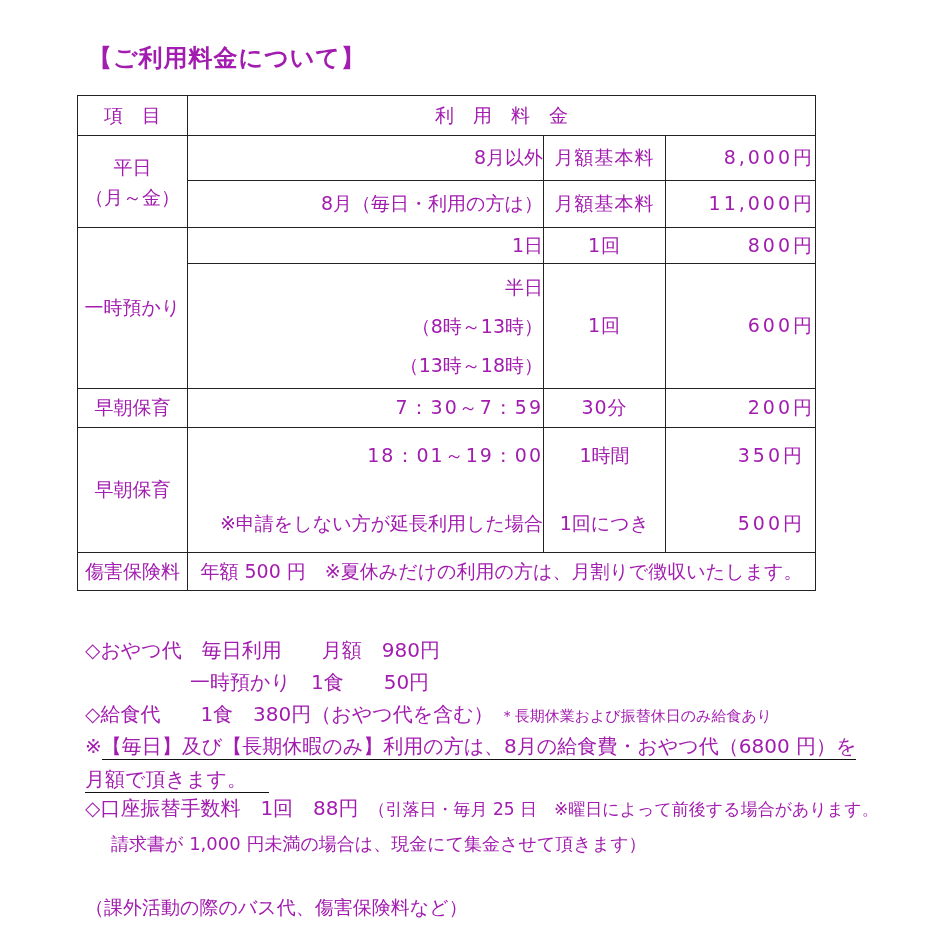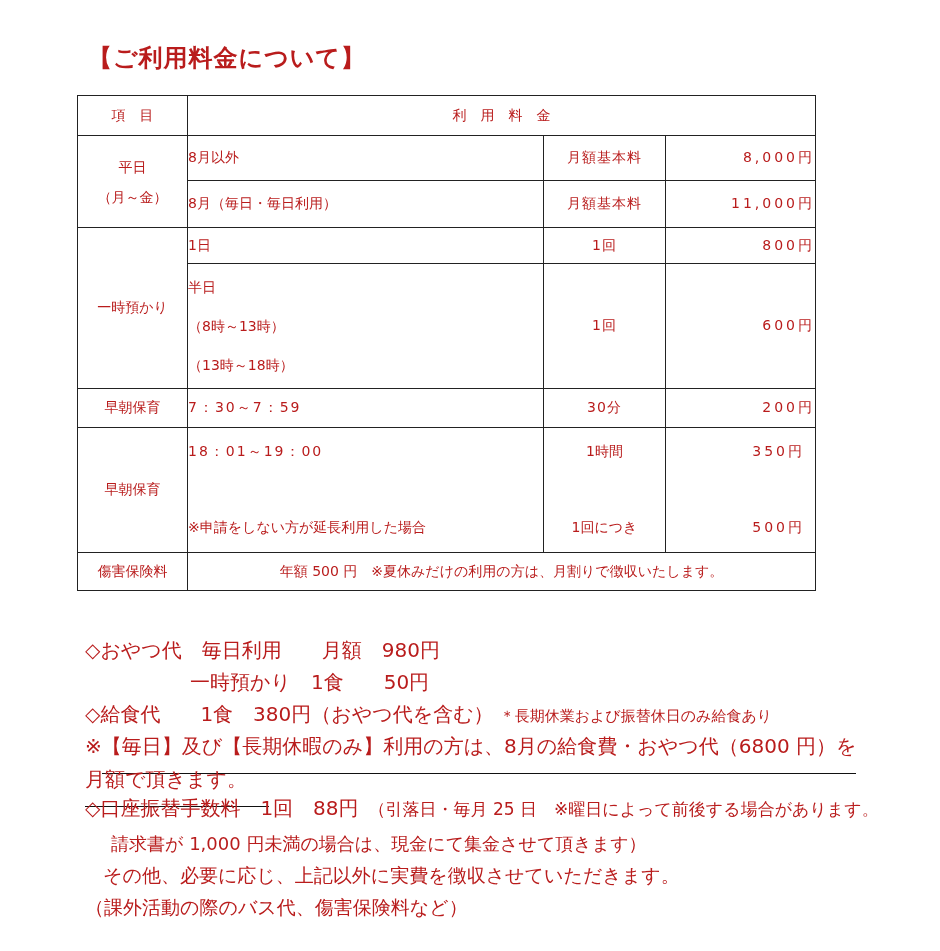--- a/index.html
+++ b/index.html
@@ -1,58 +1,58 @@
 <!DOCTYPE html>
 <html lang="ja"><head>
 <meta charset="utf-8">
 <style>
   html,body{margin:0;padding:0;background:#fff;}
   .page{
     position:relative;
     width:940px;height:951px;
     background:#ffffff;
-    color:#b91c1c;
+    color:#a21caf;
     font-family:"DejaVu Sans","Liberation Sans",sans-serif;
     overflow:hidden;
   }
   .title{
     position:absolute;left:88px;top:42px;
     font-size:24px;font-weight:600;letter-spacing:1px;
   }
   table.fee{
     position:absolute;left:77px;top:95px;
     width:738px;border-collapse:collapse;table-layout:fixed;
   }
   table.fee th,table.fee td{
     border:1.5px solid #222;
-    font-size:14px;font-weight:normal;
+    font-size:19px;font-weight:normal;
     padding:0;vertical-align:middle;
     overflow:hidden;
   }
   .c-center{text-align:center;}
-  .c-desc{text-align:left;padding-left:13px;}
+  .c-desc{text-align:right;padding-left:13px;}
   .c-unit{text-align:center;letter-spacing:1px;}
   .c-price{text-align:right;padding-right:10px;letter-spacing:3px;}
   .c-time{letter-spacing:2px;}
   .v-top{vertical-align:top;}
   .grouplab{line-height:30px;text-align:center;}
   .lab-temp{padding-top:27px;text-align:center;}
   .lab-ext{padding-top:17px;text-align:center;}
   .half-desc{line-height:39px;padding-top:2px;}
   .pt8{padding-top:8px;}
   .two-line{
     display:flex;flex-direction:column;justify-content:space-between;
     height:94px;margin:14px 0 15px;gap:32px;
   }
   .two-line.mid{align-items:center;}
   .two-line.right{align-items:flex-end;padding-right:10px;}
   .note{position:absolute;line-height:26px;font-size:20px;white-space:nowrap;}
   .note .small{font-size:15px;margin-left:6px;}
   .note .detail{font-size:17px;margin-left:10px;}
-  .u{display:inline-block;border-bottom:1.6px solid #111;padding-bottom:14px;}
+  .u{display:inline-block;border-bottom:1.6px solid #111;padding-bottom:0;}
   .u.tail{padding-right:22px;}
   .fs18{font-size:18px;}
   .fs19{font-size:19px;}
 </style>
 </head>
 <body>
 
 <div class="page">
 
   <div class="title">【ご利用料金について】</div>
@@ -76,21 +76,21 @@
             <div>平日</div>
             <div>（月～金）</div>
           </div>
         </td>
         <td class="c-desc">8月以外</td>
         <td class="c-unit">月額基本料</td>
         <td class="c-price">8,000円</td>
       </tr>
 
       <tr style="height:47px">
-        <td class="c-desc">8月（毎日・毎日利用）</td>
+        <td class="c-desc">8月（毎日・利用の方は）</td>
         <td class="c-unit">月額基本料</td>
         <td class="c-price">11,000円</td>
       </tr>
 
       <tr style="height:36px">
         <td rowspan="2" class="v-top lab-temp">一時預かり</td>
         <td class="c-desc">1日</td>
         <td class="c-unit">1回</td>
         <td class="c-price">800円</td>
       </tr>
@@ -153,16 +153,15 @@
   </div>
   <div class="note" style="left:85px;top:766px;text-decoration:underline;">
     <span class="u tail">月額で頂きます。</span>
   </div>
 
   <div class="note" style="left:85px;top:795px;">
     <span>◇口座振替手数料　1回　88円</span><span class="detail">（引落日・毎月 25 日　※曜日によって前後する場合があります。</span>
   </div>
 
   <div class="note fs18" style="left:103px;top:831px;margin-left:8px;">請求書が 1,000 円未満の場合は、現金にて集金させて頂きます）</div>
-  <div class="note fs19" style="left:103px;top:862px;">その他、必要に応じ、上記以外に実費を徴収させていただきます。</div>
   <div class="note fs19" style="left:85px;top:894px;">（課外活動の際のバス代、傷害保険料など）</div>
 
 </div>
 
 </body></html>

